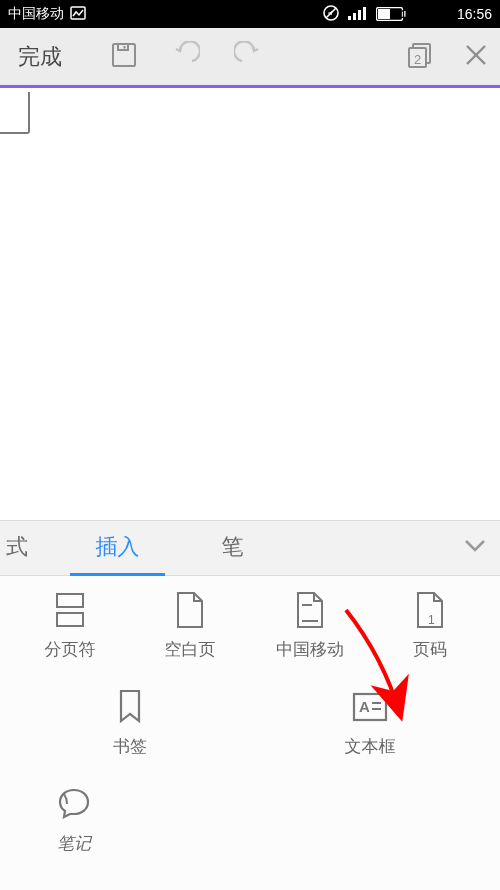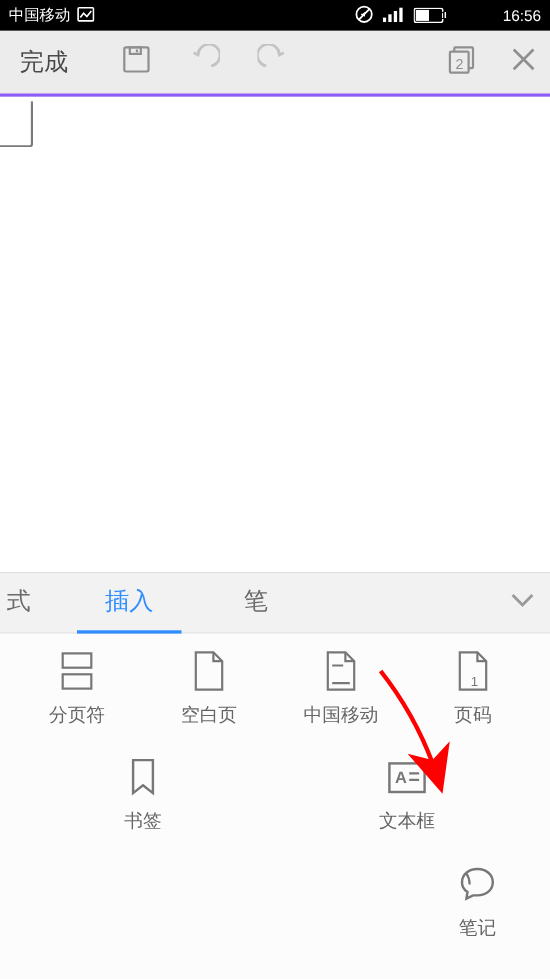--- a/index.html
+++ b/index.html
@@ -22,21 +22,21 @@
   .tab.active { color: #2e8cff; }
   .tab-underline { position: relative; }
   .tab-underline::after { content: ""; position: absolute; left: 10px; right: 10px; bottom: -12px; height: 3px; background: #2e8cff; }
   .tab-spacer { flex: 1; }
   .tab-chevron { width: 50px; text-align: center; }
   .grid-area { background: #fcfcfc; height: 314px; padding: 14px 10px 0 10px; }
   .grid-row { display: flex; justify-content: space-around; margin-bottom: 26px; }
   .grid-item { width: 112px; display: flex; flex-direction: column; align-items: center; gap: 8px; }
   .grid-item .gi-icon { width: 40px; height: 40px; display: flex; align-items: center; justify-content: center; }
   .grid-item .gi-label { font-size: 17px; color: #666; white-space: nowrap; }
-  .grid-row.single { justify-content: flex-end; padding-left: 8px; }
+  .grid-row.single { justify-content: flex-start; padding-left: 8px; font-style: italic; }
   svg.arrow { position: absolute; left: 328px; top: 602px; width: 110px; height: 130px; }
 </style>
 </head>
 <body>
 
 <div class="status-bar">
   <div class="status-left">
     <span>中国移动</span>
     <span>
       <svg width="16" height="14" viewBox="0 0 16 14">

